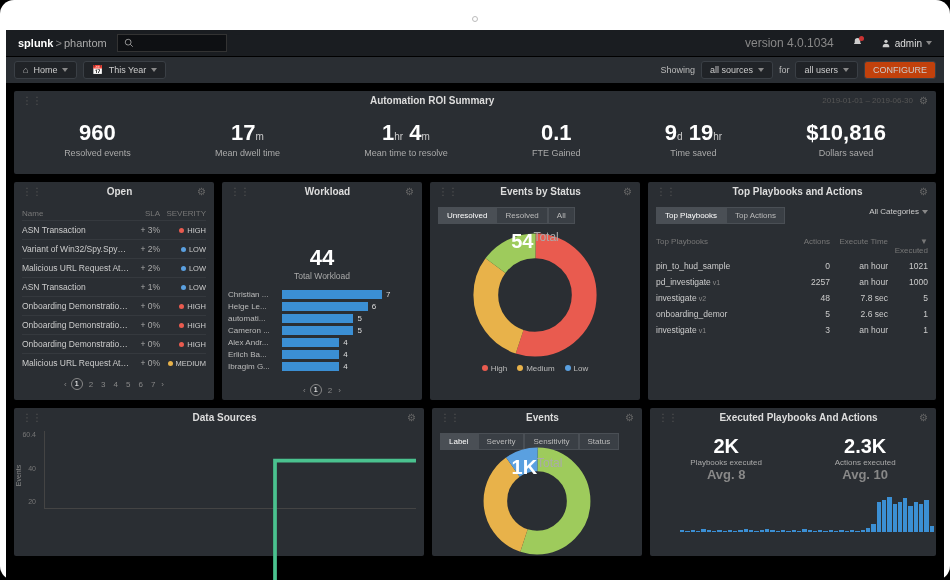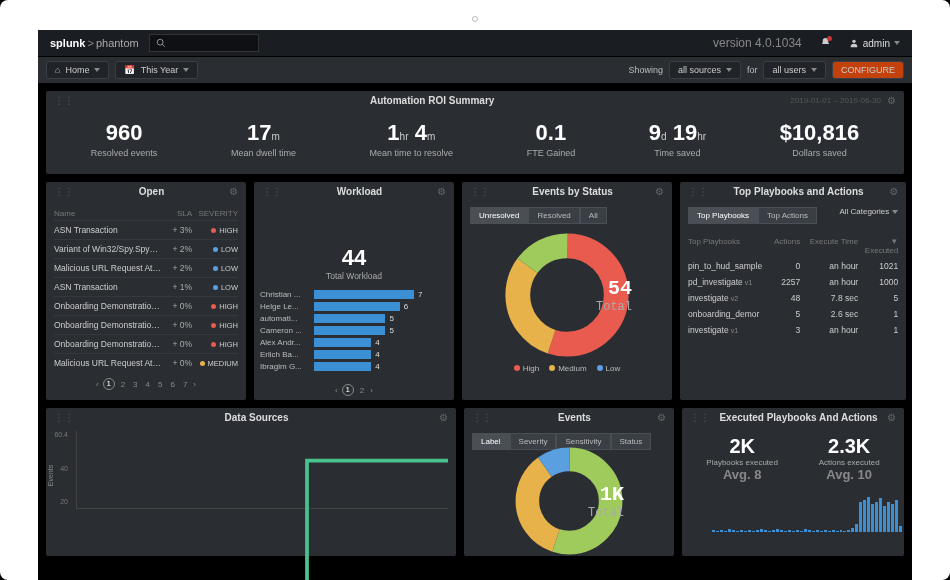--- a/index.html
+++ b/index.html
@@ -1,17 +1,17 @@
 <!DOCTYPE html>
 <html><head>
 <meta charset="utf-8">
 <style>
 * { margin: 0; padding: 0; box-sizing: border-box; }
 body { font-family: -apple-system, Helvetica, Arial, sans-serif; background: #000; color: #c0c4c8; font-size: 10px; width: 950px; height: 580px; overflow: hidden; }
-.frame { background: #fff; border-radius: 8px; padding: 16px 38px 0; height: 100%; }
+.frame { background: #fff; border-radius: 14px; padding: 16px 6px 0; height: 100%; }
 .camera { width: 6px; height: 6px; border: 1px solid #bbb; border-radius: 50%; margin: 0 auto 8px; }
 .screen { background: #000; height: calc(100% - 14px); overflow: hidden; }
 
 .topbar { background: #1a1d21; display: flex; align-items: center; padding: 4px 12px; gap: 10px; border-bottom: 1px solid #000; }
 .brand { color: #fff; font-size: 11px; display: flex; align-items: baseline; }
 .brand b { font-weight: 700; }
 .brand .gt { color: #888; margin: 0 2px; }
 .brand .ph { color: #aaa; font-weight: 400; }
 .search { background: #0e1013; border: 1px solid #333; height: 18px; width: 110px; display: flex; align-items: center; padding: 0 6px; }
 .search svg { stroke: #aaa; }
@@ -70,21 +70,21 @@
 .barrow { display: flex; align-items: center; gap: 4px; font-size: 8px; margin: 3px 0; }
 .barrow .name { width: 50px; white-space: nowrap; overflow: hidden; text-overflow: ellipsis; color: #bbb; }
 .barrow .bar { height: 9px; background: #3b8fd4; }
 .barrow .val { color: #ddd; width: 10px; }
 
 .tabs { display: flex; gap: 0; font-size: 8px; margin-bottom: 6px; }
 .tabs .tab { background: #3a3f45; padding: 3px 8px; color: #bbb; border: 1px solid #4a4f55; }
 .tabs .tab.on { background: #4a4f55; color: #fff; }
 
 .donut-wrap { position: relative; width: 130px; height: 130px; margin: 4px auto; }
-.donut-center { position: absolute; inset: 0; display: flex; flex-direction: column; align-items: flex-end; justify-content: center; font-family: Liberation Mono, monospace; }
+.donut-center { position: absolute; inset: 0; display: flex; flex-direction: row; align-items: flex-start; justify-content: center; }
 .donut-center .n { color: #fff; font-size: 20px; font-weight: 600; }
 .donut-center .t { color: #aaa; font-size: 12px; }
 .legend { display: flex; justify-content: center; gap: 10px; font-size: 8px; color: #bbb; }
 .legend .d { width: 6px; height: 6px; border-radius: 50%; display: inline-block; margin-right: 3px; }
 
 .cat-dd { font-size: 8px; color: #ccc; float: right; display: flex; align-items: center; gap: 3px; }
 .pbhdr { display: flex; font-size: 8px; color: #777; padding: 3px 0; clear: both; }
 .pb1 { flex: 1; } .pb2 { width: 38px; text-align: right; } .pb3 { width: 58px; text-align: right; } .pb4 { width: 40px; text-align: right; }
 .pbrow { display: flex; font-size: 8.5px; color: #ccc; padding: 3px 0; }
 .pbrow .v { color: #888; font-size: 7px; margin-left: 2px; }

